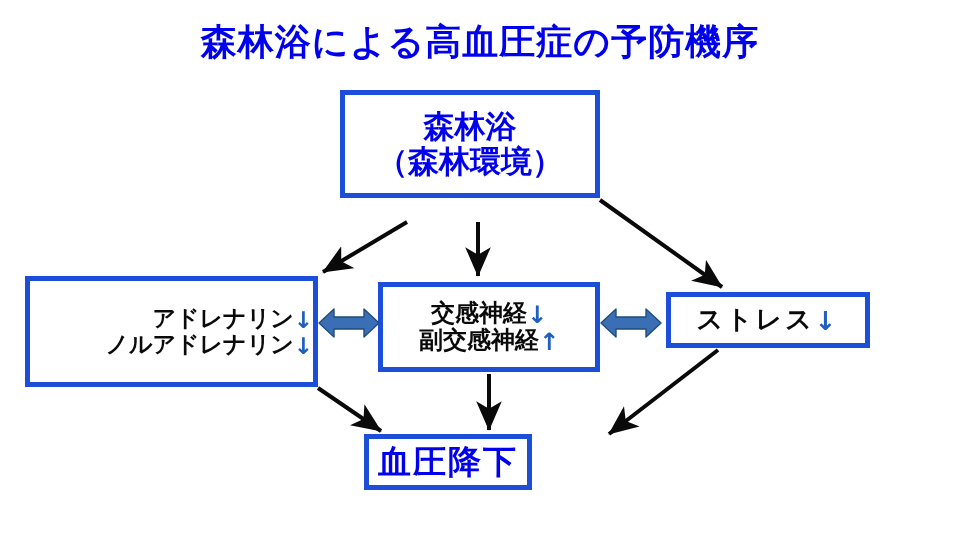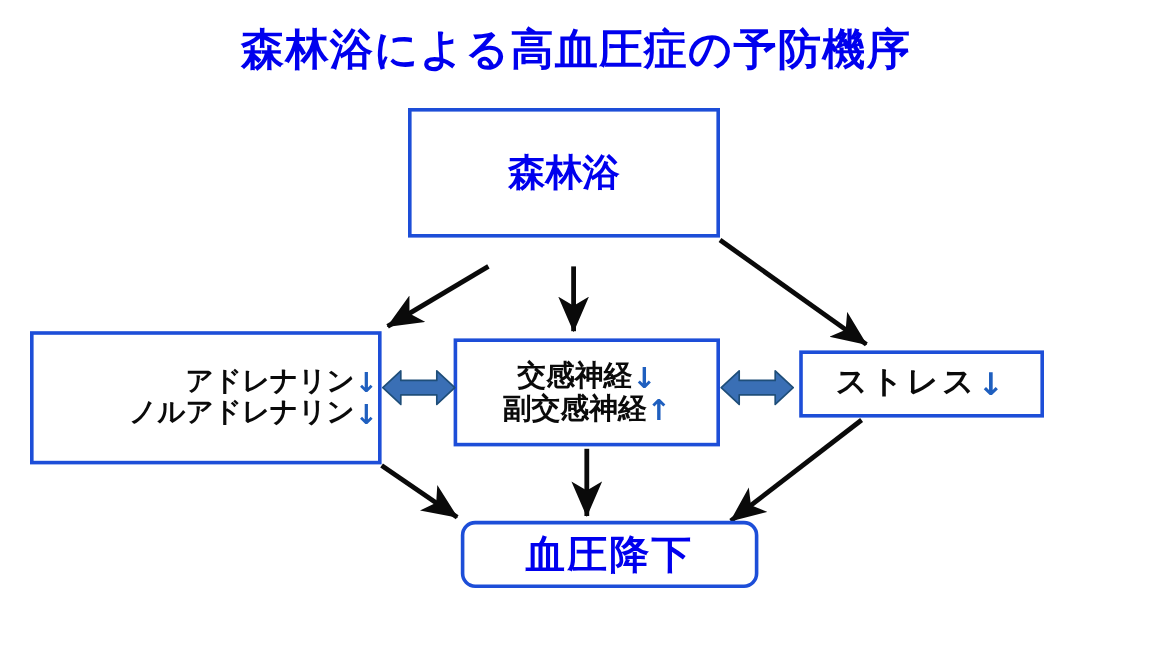--- a/index.html
+++ b/index.html
@@ -31,21 +31,21 @@
     line-height: 1.1;
     white-space: nowrap;
     font-family: "DejaVu Sans", "Liberation Sans", sans-serif;
   }
 
   
   .node {
     position: absolute;
     box-sizing: border-box;
     background: #ffffff;
-    border: 3px solid #1d4ed8;
+    border: 5px solid #1d4ed8;
     display: flex;
     flex-direction: column;
     align-items: center;
     justify-content: center;
     z-index: 3;
   }
   .node .line {
     white-space: nowrap;
     line-height: 1.12;
     display: block;
@@ -86,21 +86,21 @@
     left: 378px;  top: 282px;  width: 222px; height: 90px;
   }
   #node-nerves .line { font-size: 24px; }
 
   #node-stress {
     left: 666px;  top: 292px;  width: 204px; height: 56px;
   }
   #node-stress .line { font-size: 26px; letter-spacing: 3px; }
 
   #node-bp {
-    left: 384px;  top: 434px;  width: 248px; height: 56px; border-radius: 12px;
+    left: 364px;  top: 434px;  width: 168px; height: 56px;
   }
   #node-bp .line { font-size: 33px; letter-spacing: 2px; }
 
   
   #connectors {
     position: absolute;
     left: 0; top: 0;
     width: 960px; height: 540px;
     z-index: 1;
     pointer-events: none;
@@ -136,20 +136,21 @@
 
     <line x1="318" y1="388" x2="381" y2="431" stroke="#0a0a0a" stroke-width="4" marker-end="url(#ah)"></line>
 
     <line x1="489" y1="374" x2="489" y2="430" stroke="#0a0a0a" stroke-width="4" marker-end="url(#ah)"></line>
 
     <line x1="718" y1="350" x2="609" y2="434" stroke="#0a0a0a" stroke-width="4" marker-end="url(#ah)"></line>
   </svg>
 
   <div class="node blue" id="node-shinrinyoku">
     <span class="line">森林浴</span>
+    <span class="line">（森林環境）</span>
   </div>
 
   <div class="node black" id="node-hormones">
     <span class="line">
       <span>アドレナリン</span><span class="arrow-dn">↓</span>
     </span>
     <span class="line">
       <span>ノルアドレナリン</span><span class="arrow-dn">↓</span>
     </span>
   </div>

